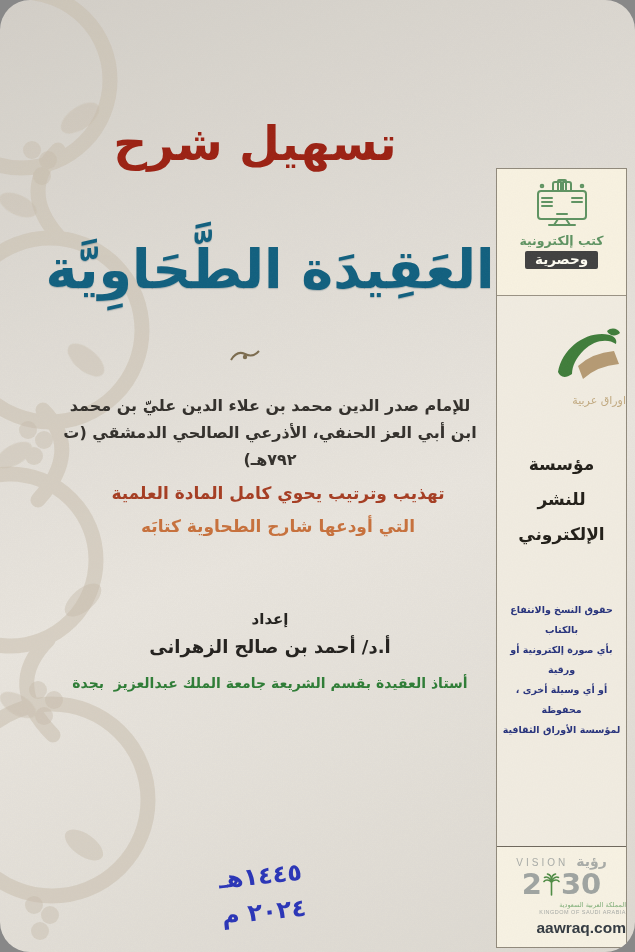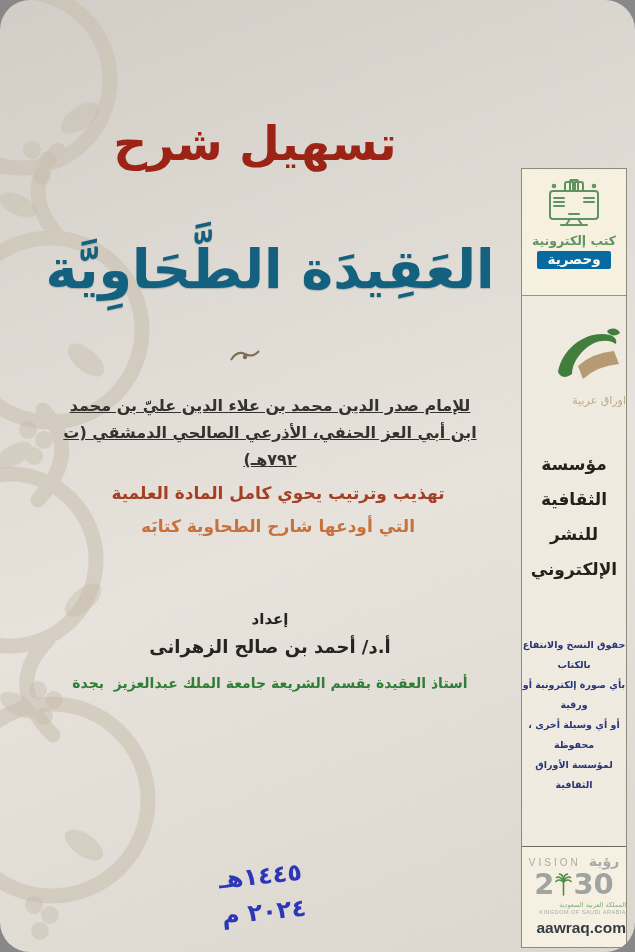--- a/index.html
+++ b/index.html
@@ -8,35 +8,35 @@
     background:linear-gradient(160deg,#d3cfc8 0%,#dfdbd4 28%,#e9e5de 55%,#ddd9d1 100%);
     font-family:"DejaVu Sans",sans-serif;
     border-radius:30px;
   }
   .ornament{position:absolute;left:-12px;top:0;pointer-events:none;}
   .grain{position:absolute;left:0;top:0;pointer-events:none;opacity:.55;}
   .main{position:absolute;left:40px;top:0;width:460px;text-align:center;}
   .series-title{position:absolute;top:116px;left:0;right:30px;font-size:47px;font-weight:bold;color:#9c2113;}
   .main-title{position:absolute;top:224px;left:-30px;right:-30px;font-size:54px;font-weight:bold;color:#11607f;white-space:nowrap;line-height:1.7;text-shadow:0 1px 1px rgba(20,60,80,.25);}
   .seal{position:absolute;top:348px;left:188px;}
-  .author{position:absolute;top:392px;left:0;right:0;font-size:16px;font-weight:bold;color:#33302c;line-height:1.7;text-decoration:underline;}
+  .author{position:absolute;top:392px;left:0;right:0;font-size:16px;font-weight:bold;color:#33302c;line-height:1.7;}
   .subtitle{position:absolute;top:477px;left:16px;right:0;font-size:17px;font-weight:bold;line-height:1.95;}
   .subtitle .l1{color:#a63d22;}
   .subtitle .l2{color:#c8713c;}
   .prep{position:absolute;top:610px;left:0;right:0;color:#23211e;}
   .prep-label{font-size:15px;font-weight:bold;}
   .prep-name{font-size:18px;font-weight:bold;margin-top:8px;}
   .prep-title{font-size:14px;font-weight:bold;margin-top:18px;color:#2e7d36;}
   .date{position:absolute;left:196px;top:858px;width:132px;text-align:center;font-size:24px;font-weight:bold;color:#2a35b8;line-height:1.5;transform:rotate(-6deg);}
   
-  .sidebar{position:absolute;right:8px;top:168px;width:106px;height:780px;box-sizing:border-box;
+  .sidebar{position:absolute;right:8px;top:168px;width:131px;height:780px;box-sizing:border-box;
     background:#f1ece1;border:1px solid #90897b;}
   .ebadge{height:127px;box-sizing:border-box;border-bottom:1px solid #9a9284;background:#f8f2e1;text-align:center;padding-top:9px;}
   .ebadge-t1{font-size:12.5px;font-weight:bold;color:#5e9361;margin-top:1px;}
-  .ebadge-t2{display:inline-block;background:#0369a1;color:#fffdf2;font-weight:bold;font-size:13.5px;padding:0 10px 2px;margin-top:3px;border-radius:2px;}
+  .ebadge-t2{display:inline-block;background:#404040;color:#fffdf2;font-weight:bold;font-size:13.5px;padding:0 10px 2px;margin-top:3px;border-radius:2px;}
   .awraq{margin-top:30px;text-align:right;}
   .awraq-label{font-size:11px;color:#c2aa81;margin-top:2px;}
   .pubname{margin-top:40px;text-align:center;font-size:17px;font-weight:bold;color:#211e18;line-height:35px;}
   .copyright{margin-top:48px;text-align:center;font-size:9.5px;font-weight:bold;color:#26327c;line-height:2.1;}
   .vision{position:absolute;bottom:0;left:0;right:0;height:101px;box-sizing:border-box;border-top:1px solid #6e675c;background:#f7f2e3;text-align:right;padding-top:6px;}
   .v-row1{display:flex;justify-content:center;align-items:baseline;gap:8px;color:#a8aba7;}
   .v-en{font-size:10px;letter-spacing:3px;font-family:"Liberation Sans",sans-serif;}
   .v-ar{font-size:14px;font-weight:bold;}
   .v-year{display:flex;justify-content:center;align-items:center;gap:1px;font-size:29px;font-weight:bold;color:#9fa4a1;line-height:1;margin-top:1px;}
   .v-csa{font-size:6.5px;color:#7fae77;margin-top:2px;}
@@ -137,21 +137,20 @@
       <svg width="76" height="62" viewBox="0 0 76 62">
         <path fill="#3f7d3a" d="M8 46 C12 24 32 8 52 8 C62 8 68 12 66 18 C58 12 44 14 34 24 C26 32 22 40 22 48 C15 53 10 51 8 46 Z"></path>
         <path fill="#3f7d3a" d="M57 5 c4 -4 11 -3 13 2 c-4 4 -11 3 -13 -2 Z"></path>
         <path fill="#b59a73" d="M28 40 q14 -13 36 -15 l5 13 q-22 2 -36 15 Z"></path>
       </svg>
       <div class="awraq-label" dir="rtl">اوراق عربية</div>
     </div>
 
     <div class="pubname" dir="rtl">
       <div>مؤسسة</div>
-      <div>الثقافية</div>
       <div>للنشر</div>
       <div>الإلكتروني</div>
     </div>
 
     <div class="copyright" dir="rtl">
       <div>حقوق النسخ والانتفاع بالكتاب</div>
       <div>بأي صورة إلكترونية أو ورقية</div>
       <div>أو أي وسيلة أخرى ، محفوظة</div>
       <div>لمؤسسة الأوراق الثقافية</div>
     </div>

